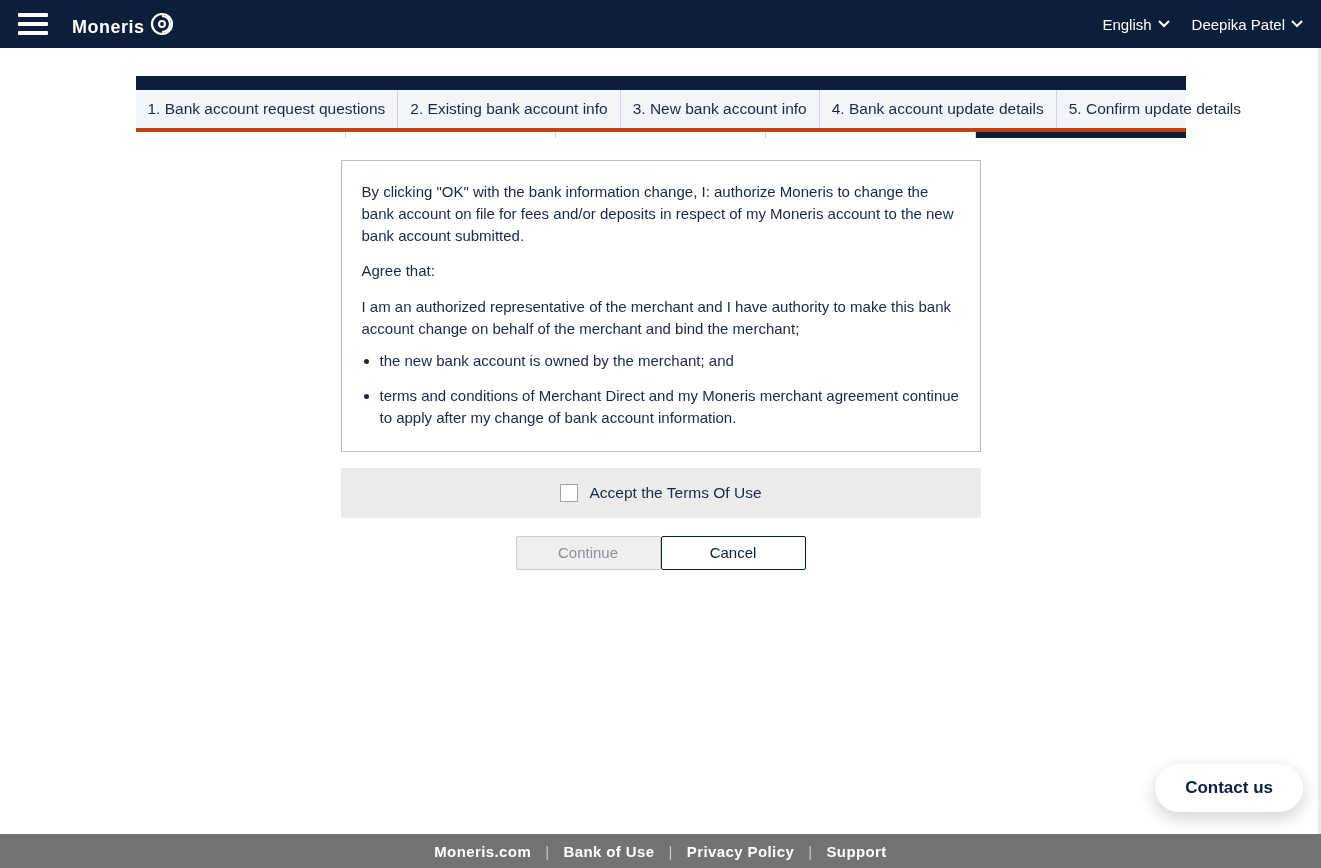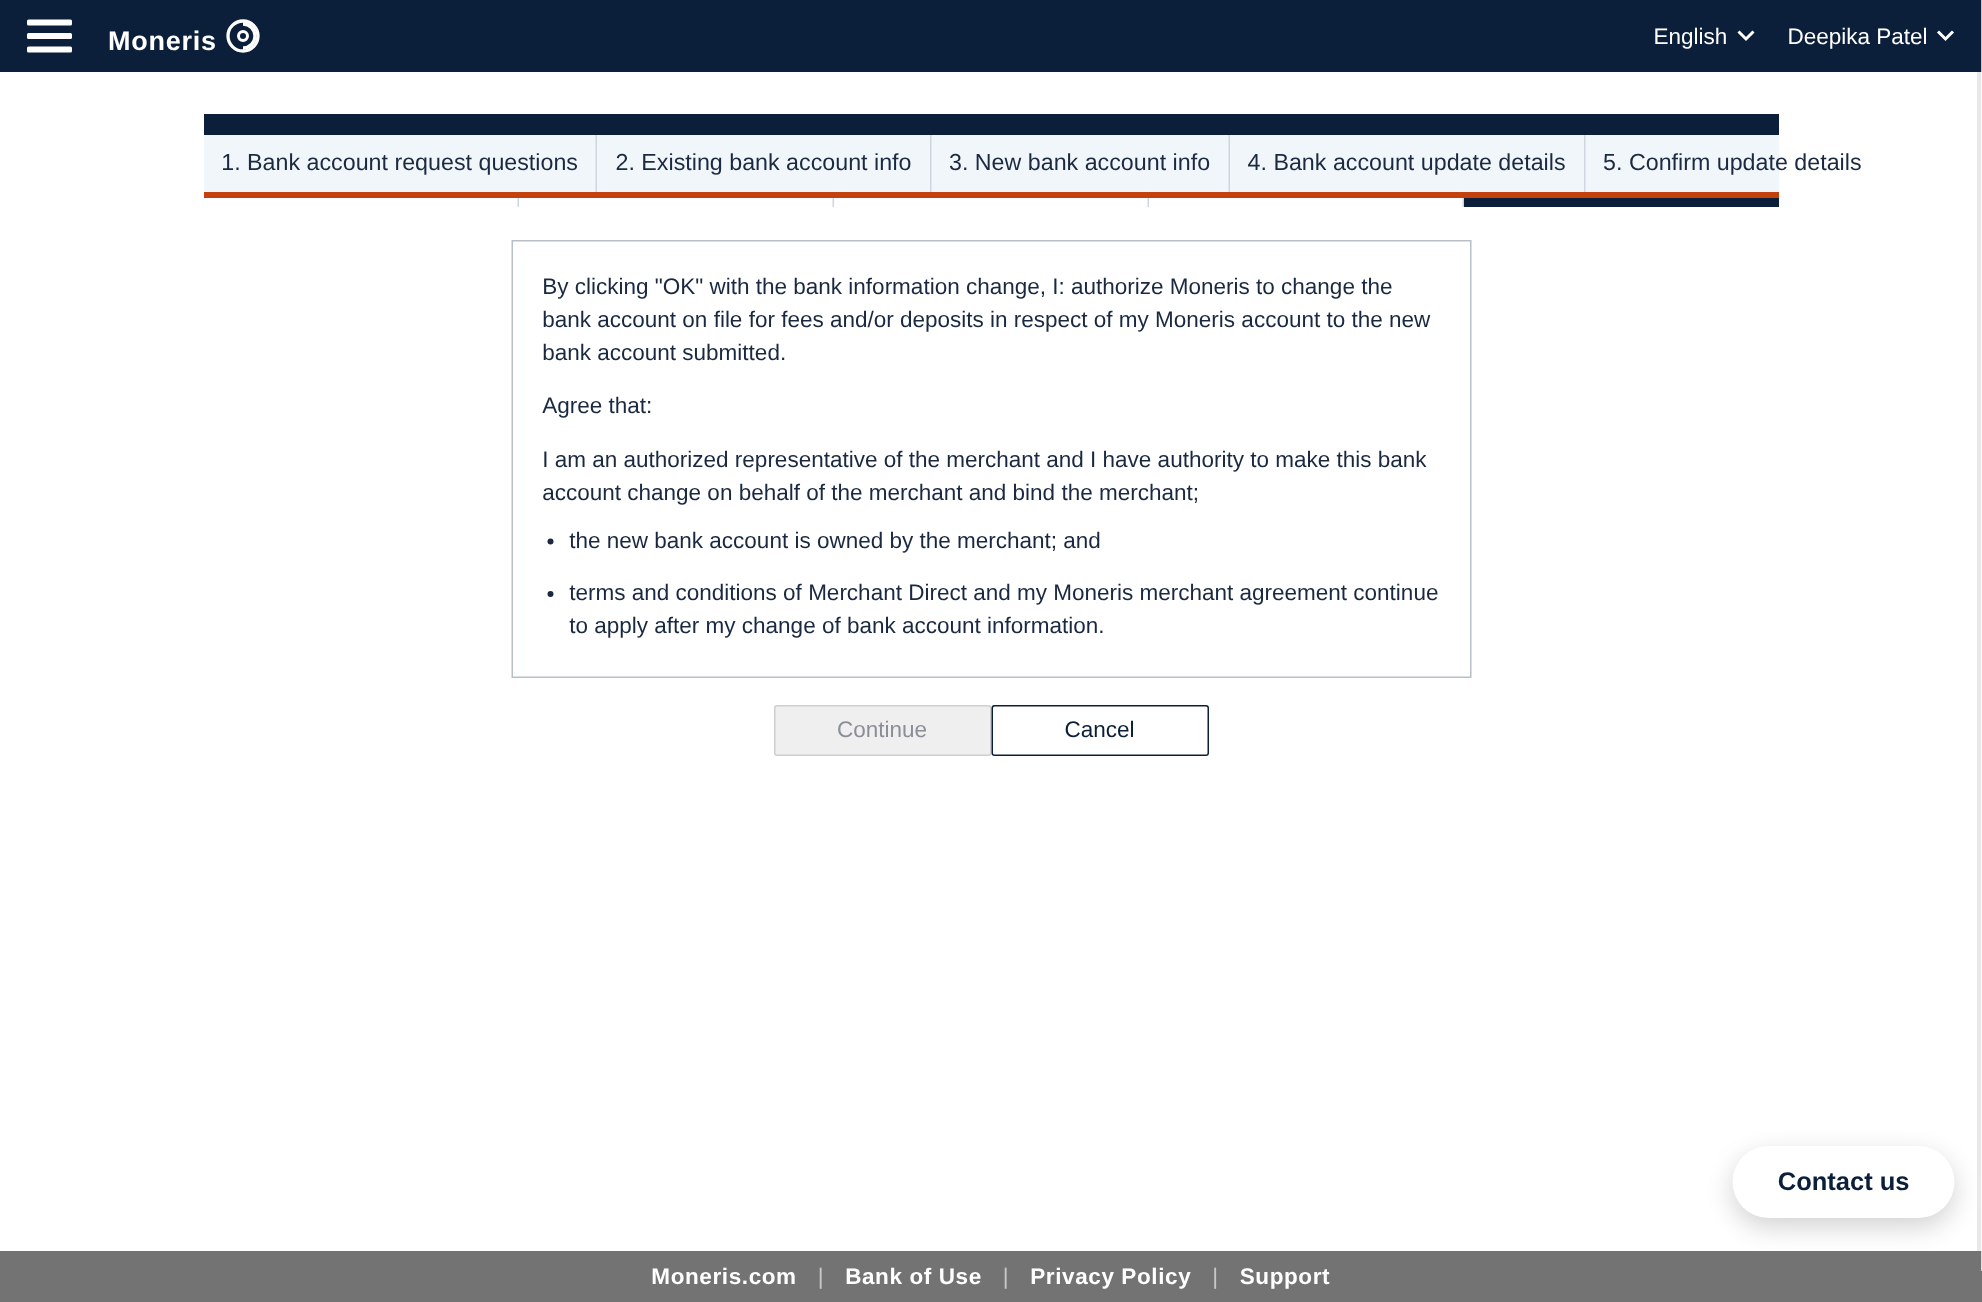--- a/index.html
+++ b/index.html
@@ -261,20 +261,24 @@
     <div class="card">
       <p>By clicking "OK" with the bank information change, I: authorize Moneris to change the bank account on file for fees and/or deposits in respect of my Moneris account to the new bank account submitted.</p>
       <p>Agree that:</p>
       <p>I am an authorized representative of the merchant and I have authority to make this bank account change on behalf of the merchant and bind the merchant;</p>
       <ul>
         <li>the new bank account is owned by the merchant; and</li>
         <li>terms and conditions of Merchant Direct and my Moneris merchant agreement continue to apply after my change of bank account information.</li>
       </ul>
     </div>
 
+    <div class="accept-bar">
+      <div class="checkbox"></div>
+      <span class="accept-label">Accept the Terms Of Use</span>
+    </div>
 
     <div class="buttons">
       <div class="btn btn-continue">
         <span>Continue</span>
       </div>
       <div class="btn btn-cancel">
         <span>Cancel</span>
       </div>
     </div>
   </div>

